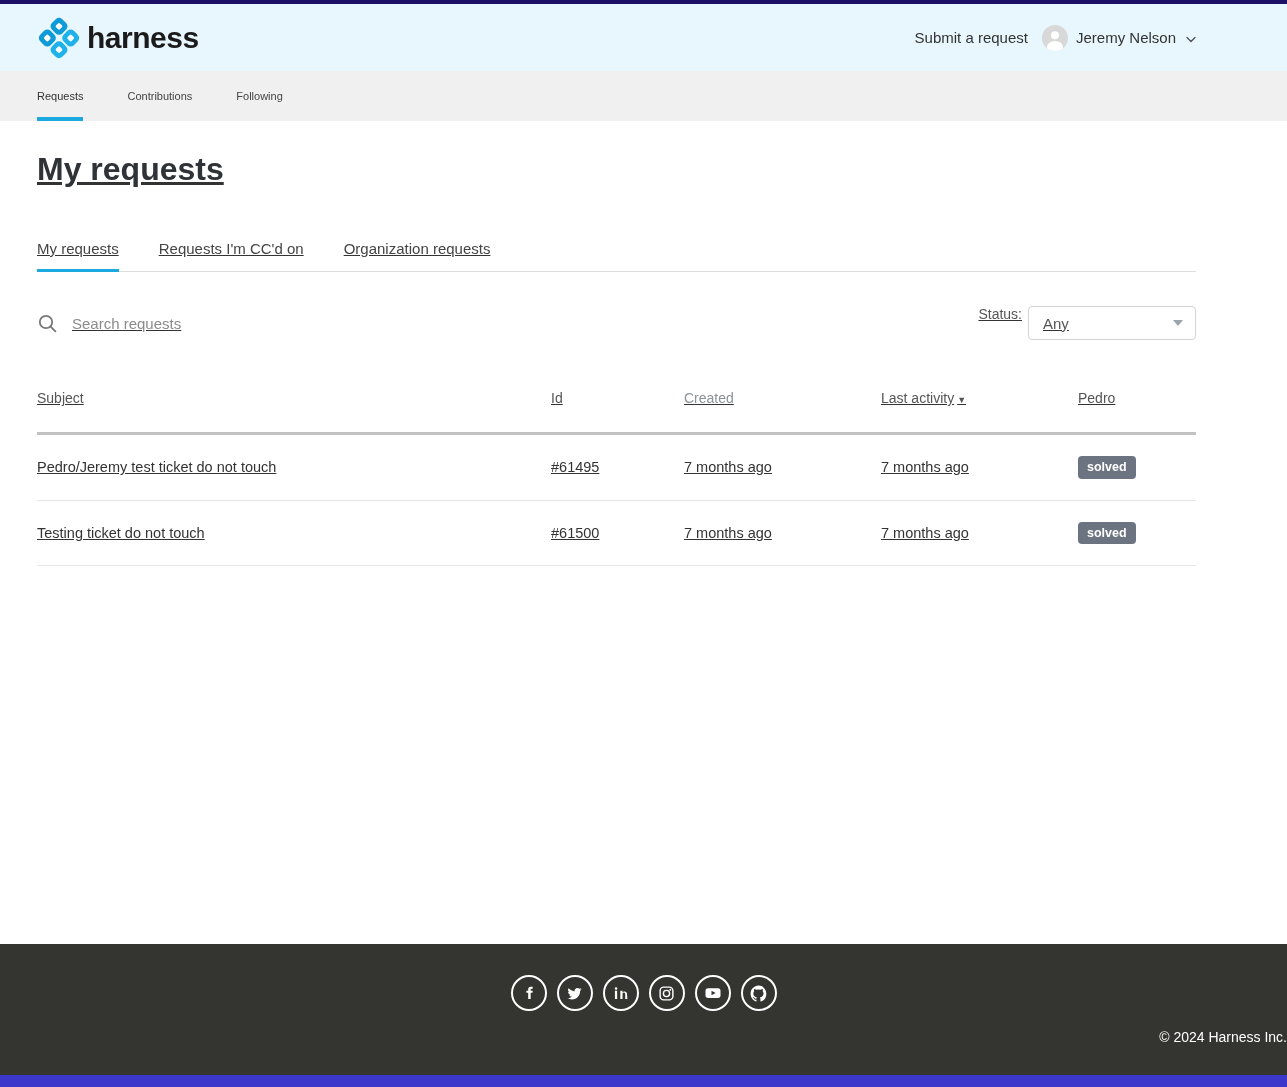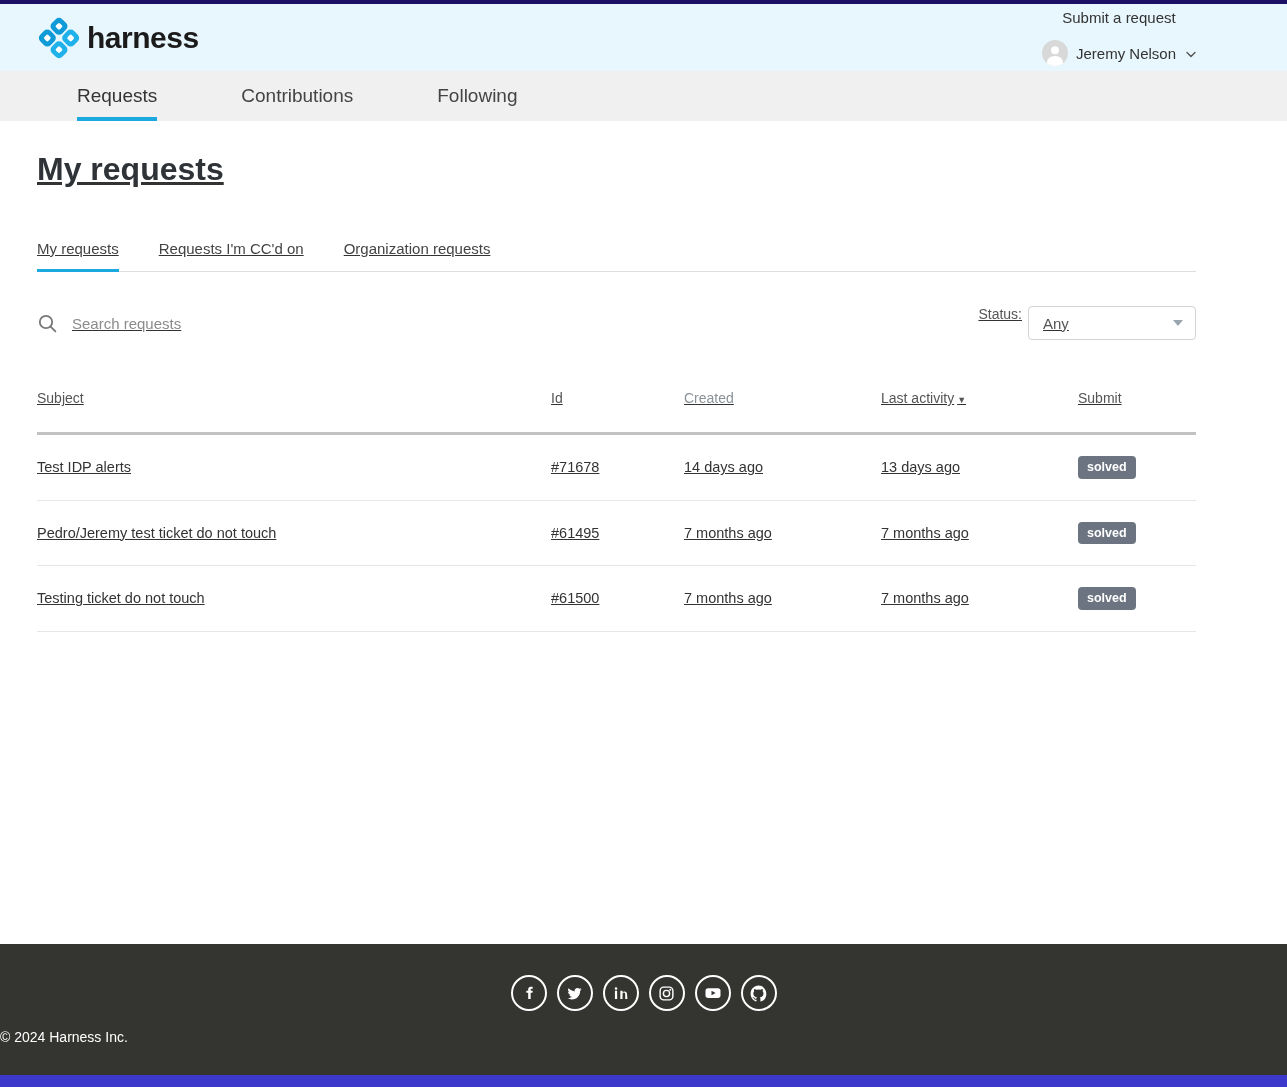--- a/index.html
+++ b/index.html
@@ -16,31 +16,31 @@
   .container { padding-left: 37px; padding-right: 91px; width: 100%; }
 
   
   .topbar { height: 4px; background: #1c1066; }
 
   
   .site-header { background: #e8f7fd; height: 67px; display: flex; align-items: center; }
   .site-header .container { display: flex; align-items: center; justify-content: space-between; }
   .logo { display: flex; align-items: center; gap: 6px; cursor: pointer; }
   .logo-text { font-size: 30px; font-weight: 700; color: #1b1b1b; letter-spacing: -0.5px; }
-  .header-right { display: flex; align-items: center; gap: 14px; flex-direction: column; }
+  .header-right { display: flex; align-items: center; gap: 14px; }
   .submit-link { font-size: 15px; color: #333; text-decoration: none; cursor: pointer; }
   .user-menu { display: flex; align-items: center; gap: 8px; cursor: pointer; }
   .user-name { font-size: 15px; color: #333; }
   .chev { margin-left: 2px; }
 
   
   .main-nav { background: #f0f0f0; height: 50px; }
   .main-nav .container { display: flex; gap: 44px; height: 100%; }
-  .nav-tab { font-size: 19px; color: #444; display: flex; align-items: center; height: 100%;
-             position: relative; cursor: pointer; margin-left: 40px; }
+  .nav-tab { font-size: 11px; color: #444; display: flex; align-items: center; height: 100%;
+             position: relative; cursor: pointer; }
   .nav-tab.active { color: #333; }
   .nav-tab.active::after { content: ""; position: absolute; left: 0; right: 0; bottom: 0;
              height: 4px; background: #1ca9e0; }
 
   
   main { flex: 1; text-decoration: underline; }
   .page-title { font-size: 32px; font-weight: 700; color: #2f3337; margin: 30px 0 0 0; }
 
   .sub-tabs { display: flex; gap: 40px; margin-top: 42px; border-bottom: 1px solid #dddddd; }
   .sub-tab { font-size: 15px; color: #444; padding: 10px 0 14px 0; position: relative; cursor: pointer; }
@@ -69,21 +69,21 @@
   .sort-arrow { font-size: 9px; color: #555; margin-left: 3px; }
   .subject-cell { cursor: pointer; }
   .badge { display: inline-block; background: #6b7480; color: #fff; font-size: 12.5px;
              font-weight: 700; padding: 5px 9px; border-radius: 4px; line-height: 1; }
 
   
   .site-footer { background: #343431; padding-top: 31px; height: 131px; }
   .social-row { display: flex; justify-content: center; gap: 10px; }
   .social-circle { width: 36px; height: 36px; border: 2px solid #fff; border-radius: 50%;
              display: flex; align-items: center; justify-content: center; cursor: pointer; }
-  .copyright { text-align: left; color: #ffffff; font-size: 14px; margin-top: 18px; }
+  .copyright { text-align: right; color: #ffffff; font-size: 14px; margin-top: 18px; }
   .bottombar { height: 12px; background: #3b38cb; }
 </style>
 </head>
 <body>
 
 <div class="topbar"></div>
 
 <header class="site-header">
   <div class="container">
     <div class="logo">
@@ -177,31 +177,24 @@
           <col>
         </colgroup>
       <thead>
         <tr>
           <th>Subject</th>
           <th>Id</th>
           <th class="muted">Created</th>
           <th>
             <span>Last activity</span><span class="sort-arrow">▼</span>
           </th>
-          <th>Submit</th>
+          <th>Pedro</th>
         </tr>
       </thead>
       <tbody>
-        <tr>
-          <td class="subject-cell">Test IDP alerts</td>
-          <td>#71678</td>
-          <td>14 days ago</td>
-          <td>13 days ago</td>
-          <td><span class="badge">solved</span></td>
-        </tr>
         <tr>
           <td class="subject-cell">Pedro/Jeremy test ticket do not touch</td>
           <td>#61495</td>
           <td>7 months ago</td>
           <td>7 months ago</td>
           <td><span class="badge">solved</span></td>
         </tr>
         <tr>
           <td class="subject-cell">Testing ticket do not touch</td>
           <td>#61500</td>

